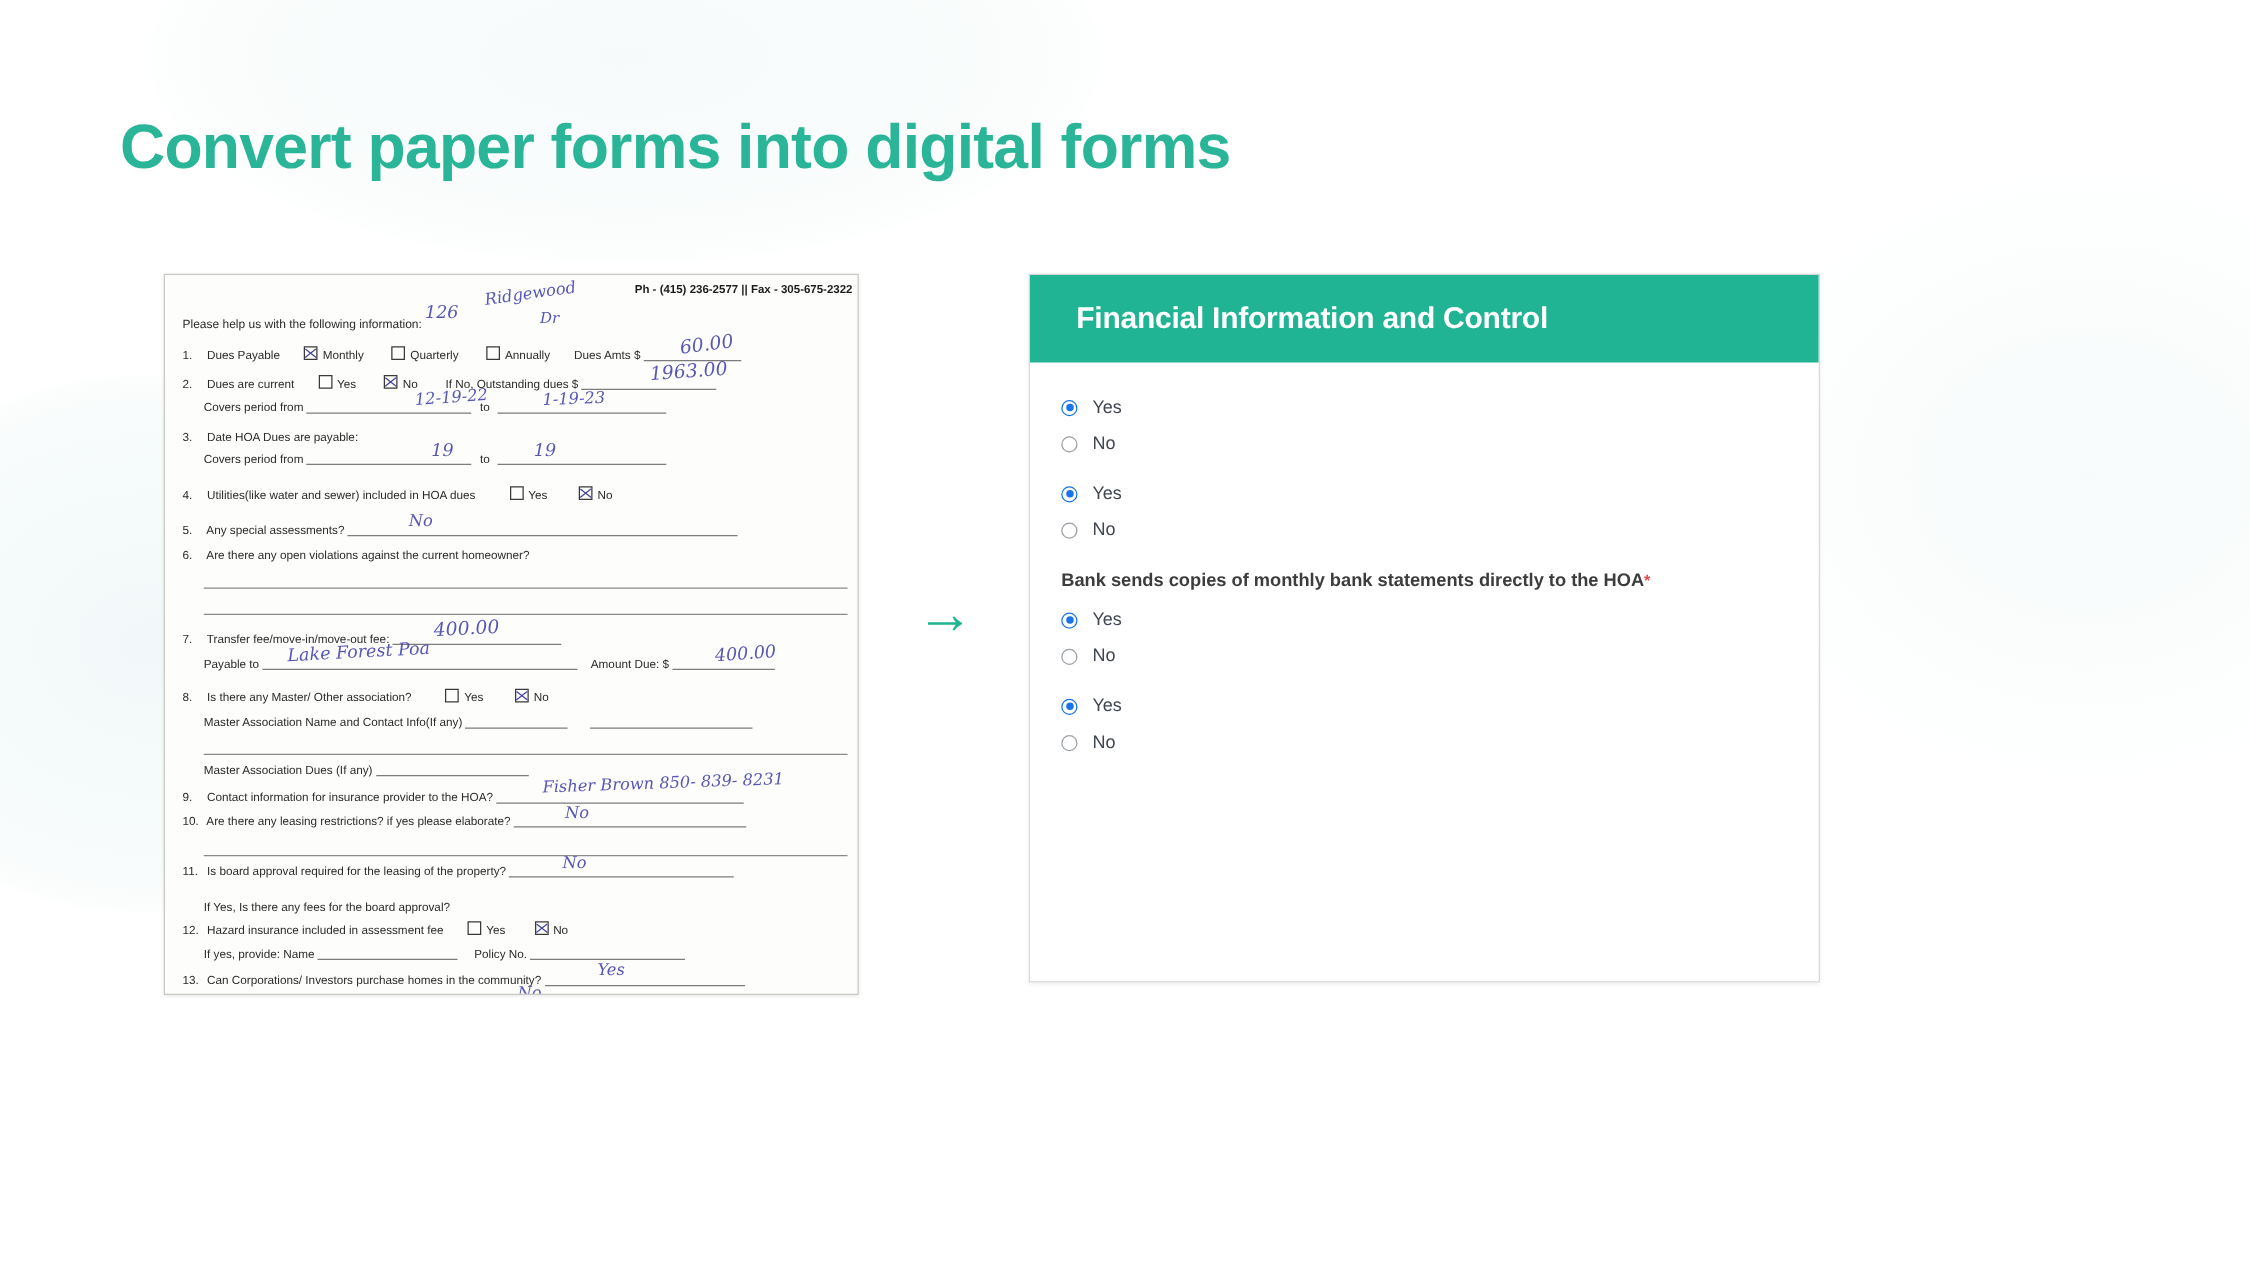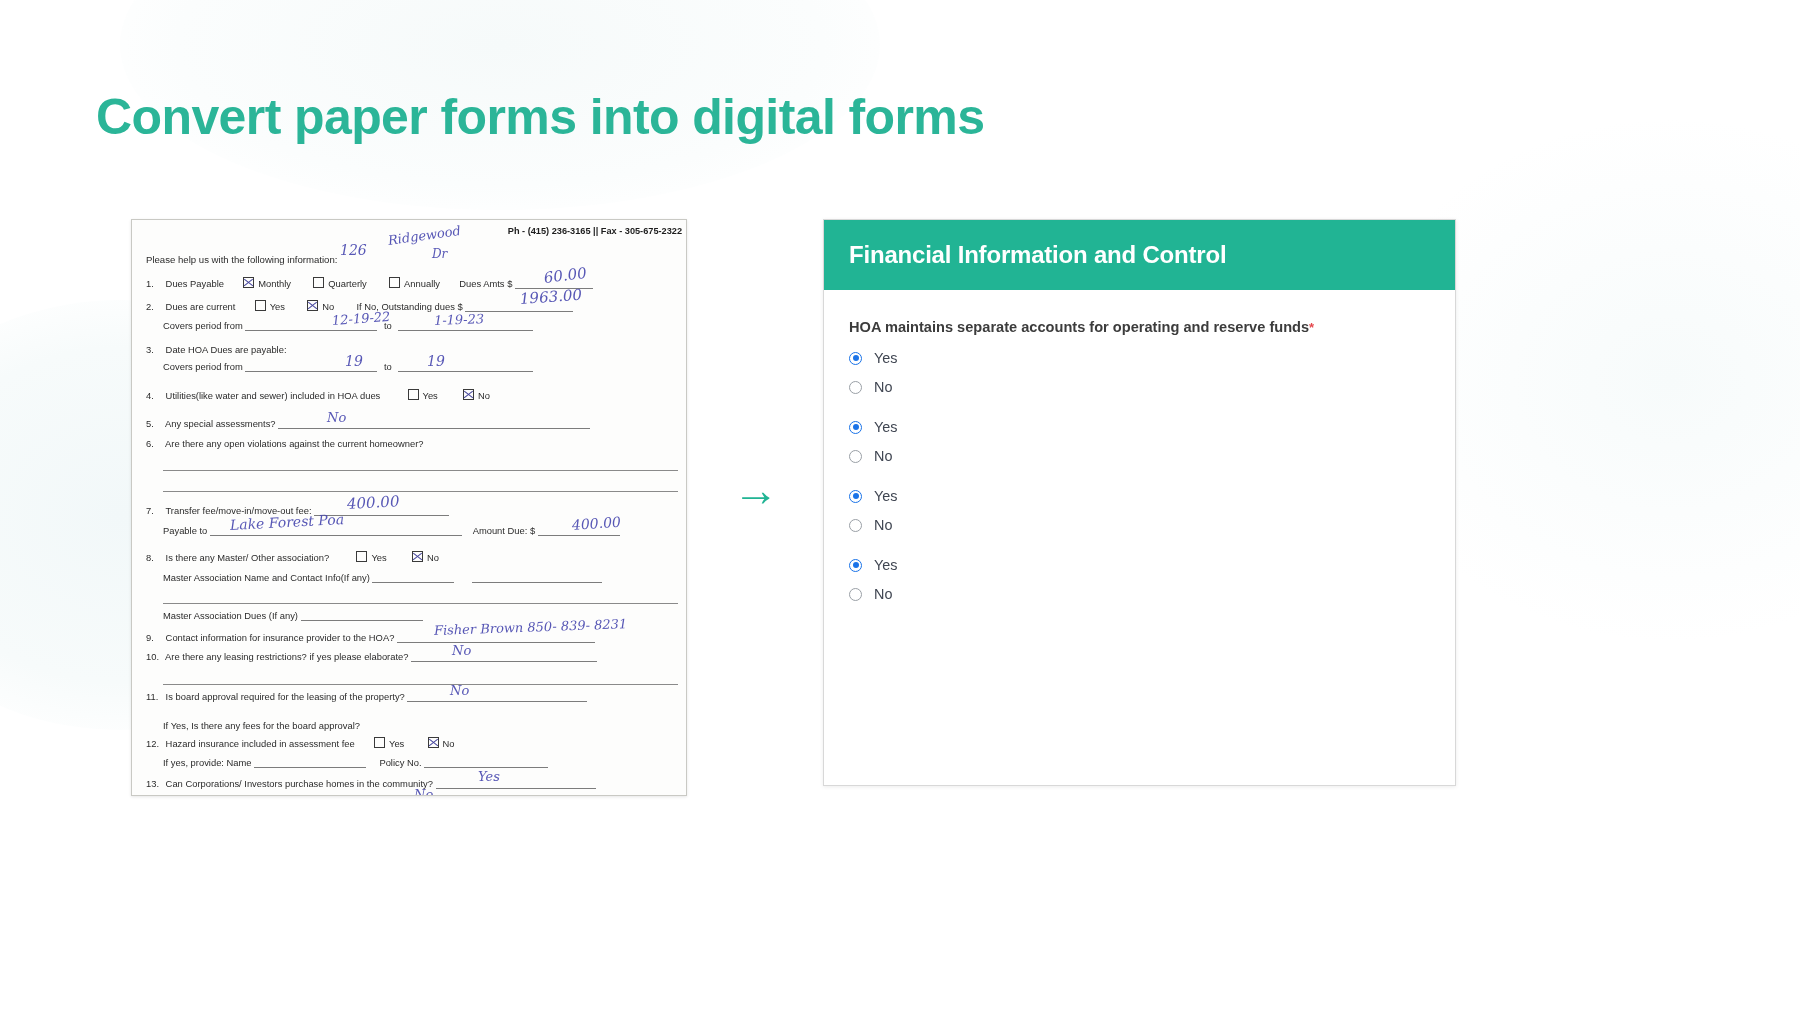--- a/index.html
+++ b/index.html
@@ -185,20 +185,21 @@
     display: flex;
     align-items: center;
     padding: 0 25px;
     box-sizing: border-box;
     flex: 0 0 auto;
   }
   .digital-header-title {
     font-size: 24px;
     font-weight: bold;
     letter-spacing: -0.2px;
+    margin-left: 12px;
   }
   .digital-body {
     flex: 1 1 auto;
     padding: 28px 25px 10px 25px;
     box-sizing: border-box;
     overflow: hidden;
   }
   .q-block {
     margin-bottom: 24px;
   }
@@ -255,21 +256,21 @@
 
 <div class="bg-blob bg-blob-left"></div>
 <div class="bg-blob bg-blob-top"></div>
 <div class="bg-blob bg-blob-right"></div>
 
 <div class="page-title">Convert paper forms into digital forms</div>
 
 <div class="paper-wrap">
   <div class="paper-inner">
 
-    <div class="contact-line">Ph - (415) 236-3165 || Fax - 305-675-2322</div>
+    <div class="contact-line">Ph - (415) 236-2577 || Fax - 305-675-2322</div>
     <div class="intro">Please help us with the following information:</div>
 
     <span class="ink" style="left:208px; top:22px; font-size:14px;">126</span>
     <span class="ink" style="left:256px; top:13px; font-size:13px; transform:rotate(-8deg);">Ridgewood</span>
     <span class="ink" style="left:300px; top:27px; font-size:12px;">Dr</span>
 
     <div class="frow" style="top:57px;">
       <span class="fnum">1.</span>
       <span>Dues Payable</span>
       <span style="display:inline-block;width:14px;"></span>
@@ -433,23 +434,20 @@
 
 <div class="arrow">→</div>
 
 <div class="digital-card">
   <div class="digital-header">
     <div class="digital-header-title">Financial Information and Control</div>
   </div>
   <div class="digital-body">
 
     <div class="q-block">
-      <div class="q-label">
-        <span>HOA maintains separate accounts for operating and reserve funds</span><span class="req-star">*</span>
-      </div>
       <div class="opt-row">
         <span class="radio selected"></span>
         <span class="opt-label">Yes</span>
       </div>
       <div class="opt-row">
         <span class="radio"></span>
         <span class="opt-label">No</span>
       </div>
     </div>
 
@@ -458,20 +456,23 @@
         <span class="radio selected"></span>
         <span class="opt-label">Yes</span>
       </div>
       <div class="opt-row">
         <span class="radio"></span>
         <span class="opt-label">No</span>
       </div>
     </div>
 
     <div class="q-block">
+      <div class="q-label">
+        <span>Bank sends copies of monthly bank statements directly to the HOA</span><span class="req-star">*</span>
+      </div>
       <div class="opt-row">
         <span class="radio selected"></span>
         <span class="opt-label">Yes</span>
       </div>
       <div class="opt-row">
         <span class="radio"></span>
         <span class="opt-label">No</span>
       </div>
     </div>
 

